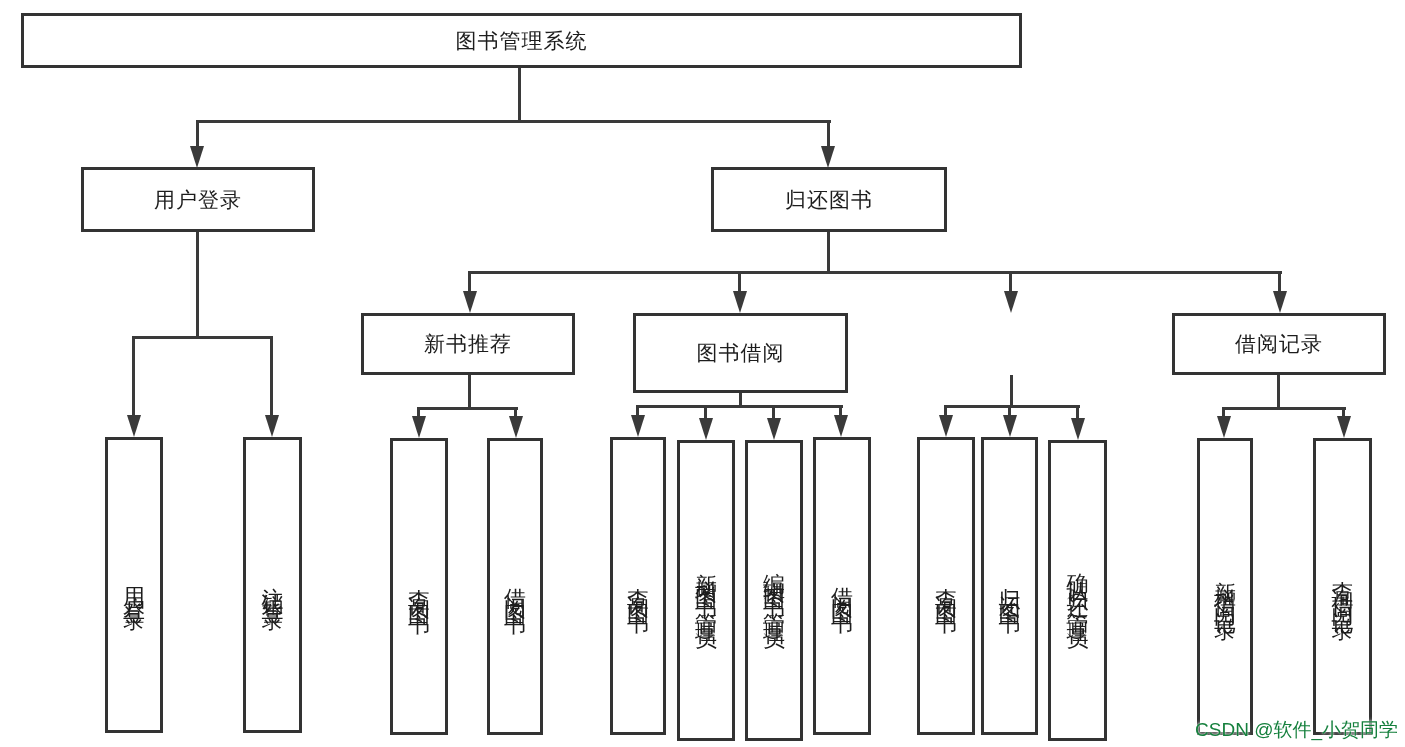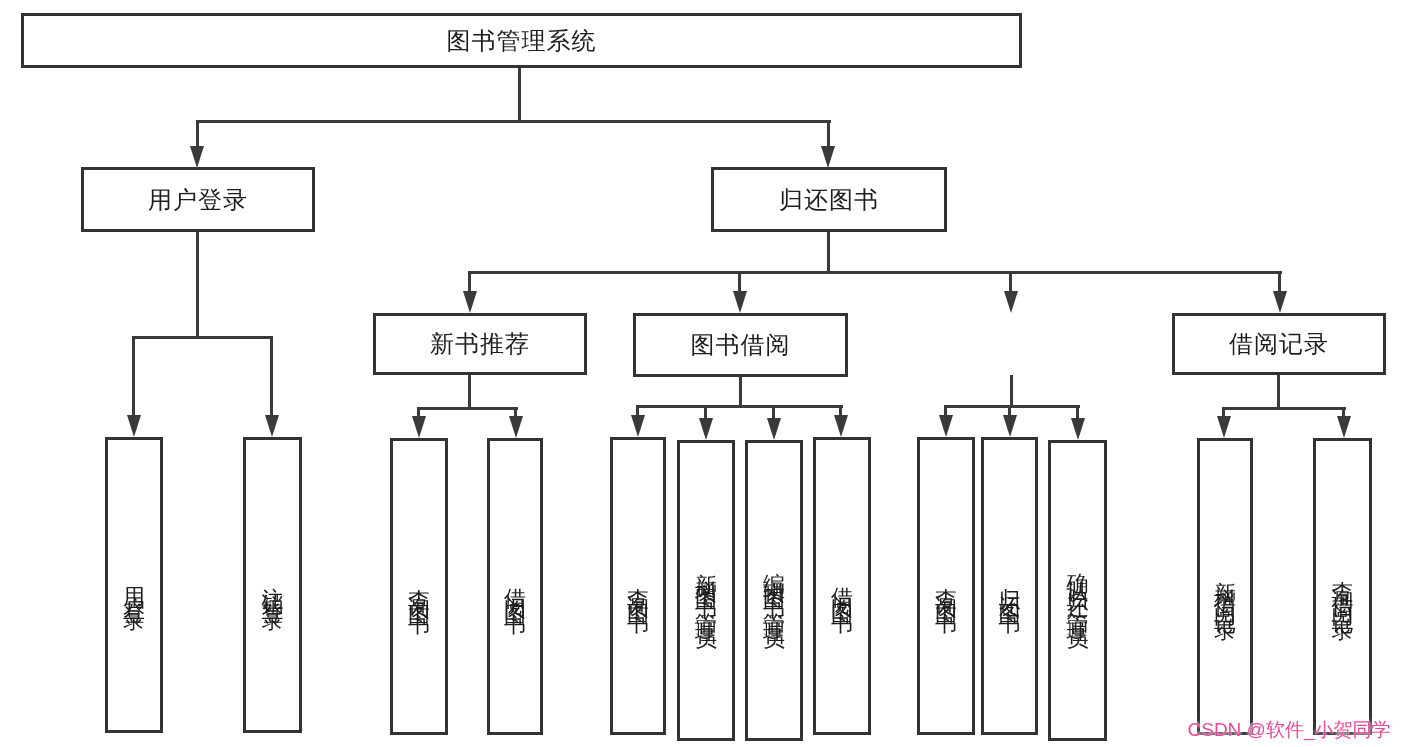--- a/index.html
+++ b/index.html
@@ -5,60 +5,60 @@
   html,body{margin:0;padding:0;background:#ffffff;}
   #canvas{
     position:relative;width:1405px;height:747px;background:#ffffff;overflow:hidden;
     font-family:"Liberation Sans","DejaVu Sans",sans-serif;
   }
   .box{
     position:absolute;box-sizing:border-box;background:#ffffff;
     border:3px solid #333333;display:flex;align-items:center;justify-content:center;
     z-index:2;
   }
-  .hlabel{font-size:24px;color:#1d1d1d;letter-spacing:1px;white-space:nowrap;}
+  .hlabel{font-size:21px;color:#1d1d1d;letter-spacing:1px;white-space:nowrap;}
   .vtext{
     writing-mode:vertical-rl;text-orientation:mixed;
     font-size:22px;letter-spacing:8px;line-height:1;color:#1d1d1d;white-space:nowrap;
   }
   .vline{position:absolute;width:3px;background:#3a3a3a;z-index:1;}
   .hline{position:absolute;height:3px;background:#3a3a3a;z-index:1;}
   .arrow{
     position:absolute;width:0;height:0;z-index:1;
     border-left:7px solid transparent;border-right:7px solid transparent;
     border-top:22px solid #3a3a3a;
   }
   .watermark{
-    position:absolute;left:1180px;top:717px;width:218px;text-align:center;
-    font-size:19px;color:#ec4899;white-space:nowrap;z-index:5;
+    position:absolute;left:1180px;top:717px;width:218px;text-align:right;
+    font-size:19px;color:#15803d;white-space:nowrap;z-index:5;
     text-shadow:0 0 2px #ffffff,0 0 4px #ffffff;
   }
 </style>
 </head>
 <body>
 
 <div id="canvas">
 
   <div class="box" style="left:21px;top:13px;width:1001px;height:55px">
     <span class="hlabel">图书管理系统</span>
   </div>
 
   <div class="box" style="left:81px;top:167px;width:234px;height:65px">
     <span class="hlabel">用户登录</span>
   </div>
 
   <div class="box" style="left:711px;top:167px;width:236px;height:65px">
     <span class="hlabel">归还图书</span>
   </div>
 
-  <div class="box" style="left:373px;top:313px;width:214px;height:62px">
+  <div class="box" style="left:361px;top:313px;width:214px;height:62px">
     <span class="hlabel">新书推荐</span>
   </div>
 
-  <div class="box" style="left:633px;top:313px;width:215px;height:64px">
+  <div class="box" style="left:633px;top:313px;width:215px;height:80px">
     <span class="hlabel">图书借阅</span>
   </div>
 
 
   <div class="box" style="left:1172px;top:313px;width:214px;height:62px">
     <span class="hlabel">借阅记录</span>
   </div>
 
   <div class="box" style="left:105px;top:437px;width:58px;height:296px">
     <span class="vtext">用户登录</span>

